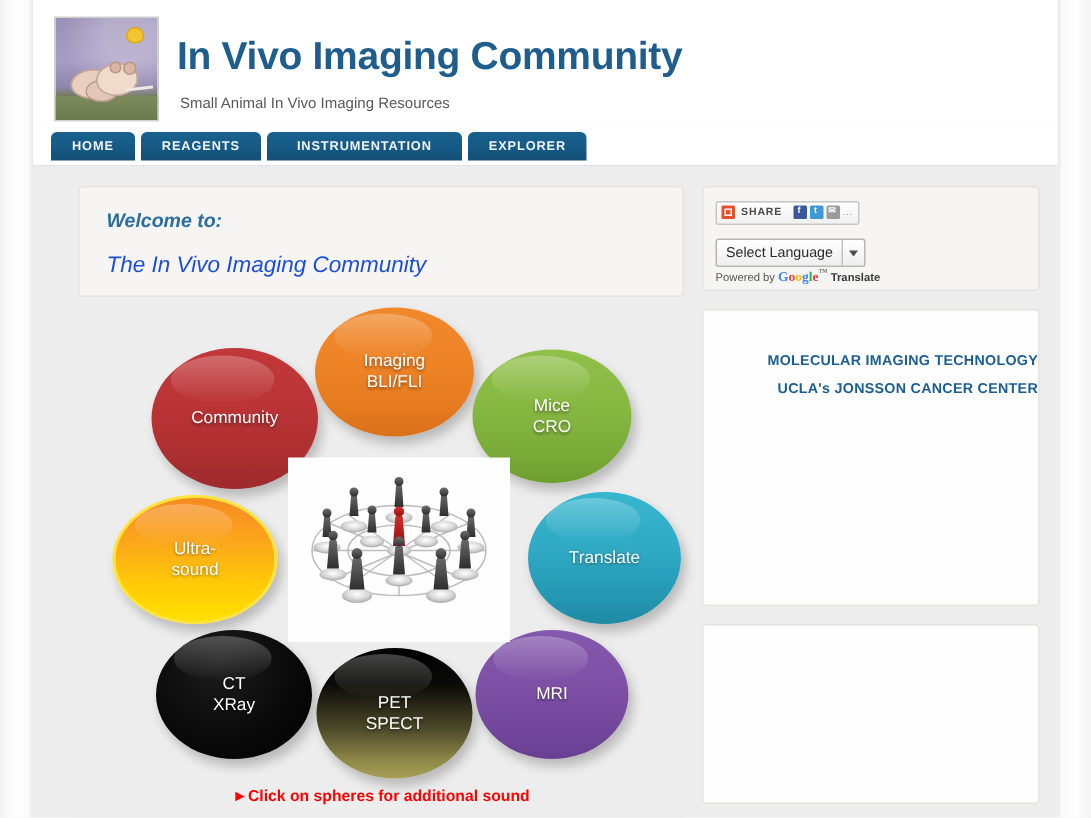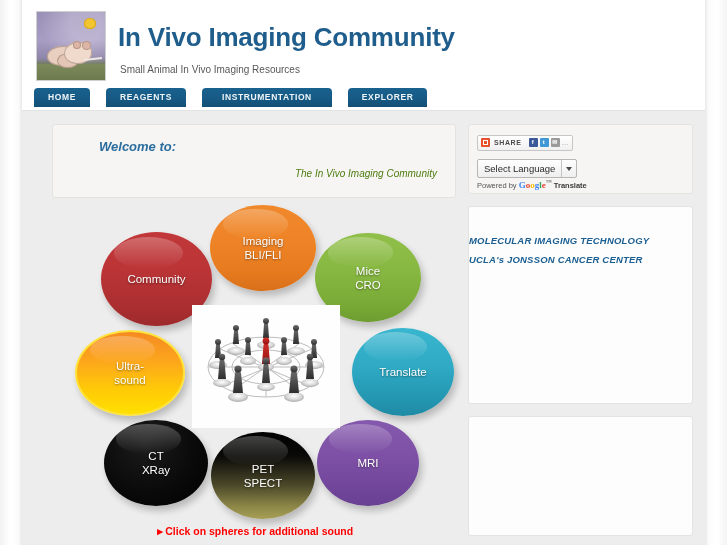--- a/index.html
+++ b/index.html
@@ -124,21 +124,21 @@
     left: 0; top: 85px;
     width: 683px;
     height: 25px;
     background: #ffffff;
     border-bottom: 1px solid #e2e2e2;
   }
   .nav-inner {
     position: absolute;
     left: 12px; top: 3px;
     display: flex;
-    gap: 16px;
+    gap: 4px;
   }
   .nav-item {
     height: 19px;
     line-height: 19px;
     padding: 0 14px;
     background: linear-gradient(to bottom, #19618e 0%, #165a85 55%, #134f75 100%);
     color: #eef4f8;
     font-size: 8.5px;
     font-weight: bold;
     letter-spacing: 0.6px;
@@ -179,27 +179,25 @@
     width: 404px;
     height: 74px;
     padding: 14px 18px 0 18px;
   }
   .welcome-title {
     font-size: 13px;
     font-weight: bold;
     font-style: italic;
     color: #2a6d9e;
     margin-bottom: 14px;
-    margin-left: 28px;
   }
   .welcome-sub {
-    font-size: 10px;
+    font-size: 15px;
     font-style: italic;
-    color: #4d7c0f;
-    text-align: right;
+    color: #1d4ed8;
   }
 
   
   .stage {
     position: absolute;
     left: 30px; top: 200px;
     width: 404px;
     height: 345px;
     background: #ededed;
   }
@@ -362,23 +360,22 @@
   .g-blue { color:#4285f4; } .g-red { color:#ea4335; }
   .g-yellow { color:#fbbc05; } .g-green { color:#34a853; }
   .goog { font-family: "Liberation Serif", serif; font-size: 9px; font-weight: bold; }
   .translate-word { font-weight: bold; color:#3a3a3a; }
 
   .side-box2 {
     margin-top: 12px;
     width: 225px;
     height: 198px;
     padding-top: 24px;
-    text-align: left;
+    text-align: right;
     background: #fdfdfd;
-    font-style: italic;
   }
   .ucla-line {
     font-size: 9.5px;
     font-weight: bold;
     color: #1a5e92;
     letter-spacing: .2px;
     line-height: 19px;
     white-space: nowrap;
   }
 

